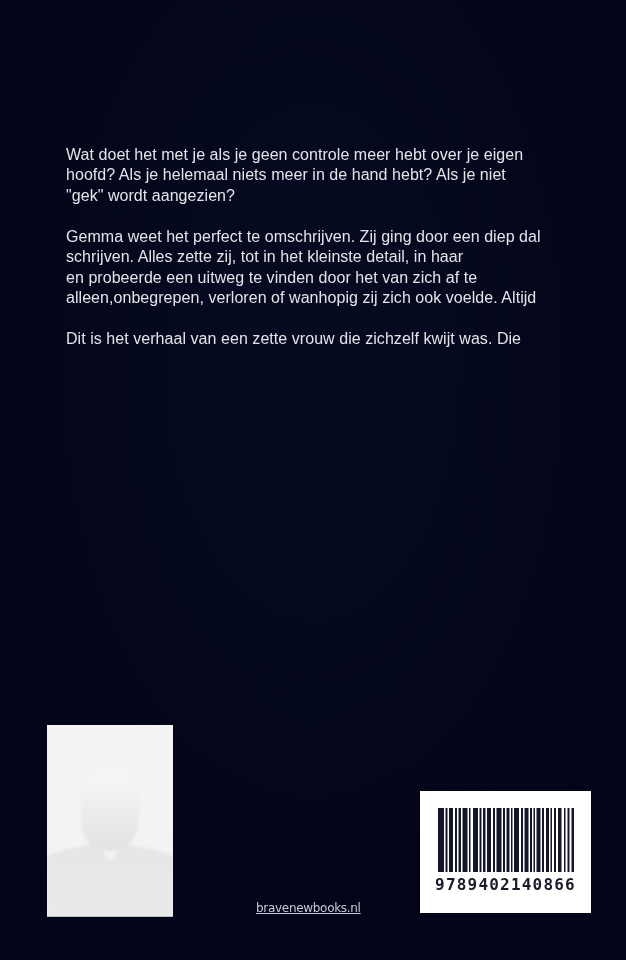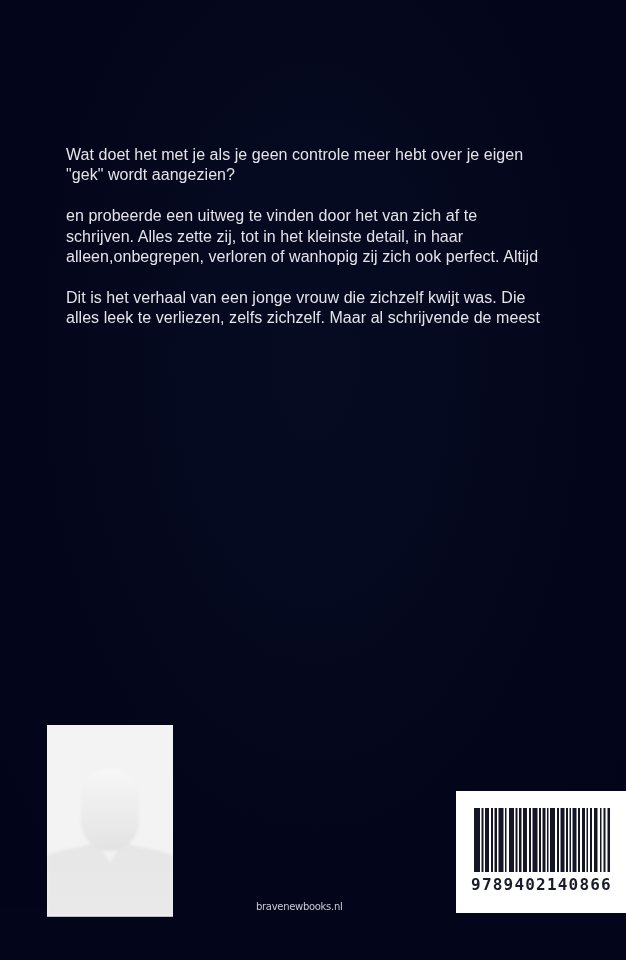--- a/index.html
+++ b/index.html
@@ -50,21 +50,20 @@
     .author-photo svg {
       display: block;
     }
     .barcode-box {
       position: absolute;
       left: 420px;
       top: 791px;
       width: 171px;
       height: 122px;
       background: #ffffff;
-      margin-left: 36px;
     }
     .barcode-bars {
       position: absolute;
       left: 18px;
       top: 17px;
       width: 136px;
       height: 64px;
     }
     .barcode-digits {
       position: absolute;
@@ -76,43 +75,45 @@
       font-size: 16px;
       letter-spacing: 1.2px;
       color: #1a1c2c;
       font-weight: bold;
     }
     .publisher {
       position: absolute;
       left: 256px;
       top: 901px;
       color: #c9cad3;
-      font-size: 10px;
+      font-size: 12px;
       font-family: "DejaVu Sans", sans-serif;
       letter-spacing: -0.3px;
+      text-decoration: underline;
     }
   </style>
 </head>
 <body>
 
 <div class="cover">
 
   <div class="blurb">
     <p>
       <span class="line">Wat doet het met je als je geen controle meer hebt over je eigen</span>
+      <span class="line">hoofd? Als je helemaal niets meer in de hand hebt? Als je niet</span>
       <span class="line">"gek" wordt aangezien?</span>
     </p>
     <p>
+      <span class="line">Gemma weet het perfect te omschrijven. Zij ging door een diep dal</span>
+      <span class="line">schrijven. Alles zette zij, tot in het kleinste detail, in haar</span>
       <span class="line">en probeerde een uitweg te vinden door het van zich af te</span>
-      <span class="line">schrijven. Alles zette zij, tot in het kleinste detail, in haar</span>
-      <span class="line">alleen,onbegrepen, verloren of wanhopig zij zich ook perfect. Altijd</span>
+      <span class="line">alleen,onbegrepen, verloren of wanhopig zij zich ook voelde. Altijd</span>
     </p>
     <p>
-      <span class="line">Dit is het verhaal van een jonge vrouw die zichzelf kwijt was. Die</span>
-      <span class="line">alles leek te verliezen, zelfs zichzelf. Maar al schrijvende de meest</span>
+      <span class="line">Dit is het verhaal van een zette vrouw die zichzelf kwijt was. Die</span>
     </p>
   </div>
 
   <div class="author-photo">
     <svg width="126" height="191" viewBox="0 0 126 191" xmlns="http://www.w3.org/2000/svg">
       <defs>
         <linearGradient id="headGrad" x1="0" y1="0" x2="0" y2="1">
           <stop offset="0" stop-color="#f7f7f7"></stop>
           <stop offset="1" stop-color="#e2e2e2"></stop>
         </linearGradient>

